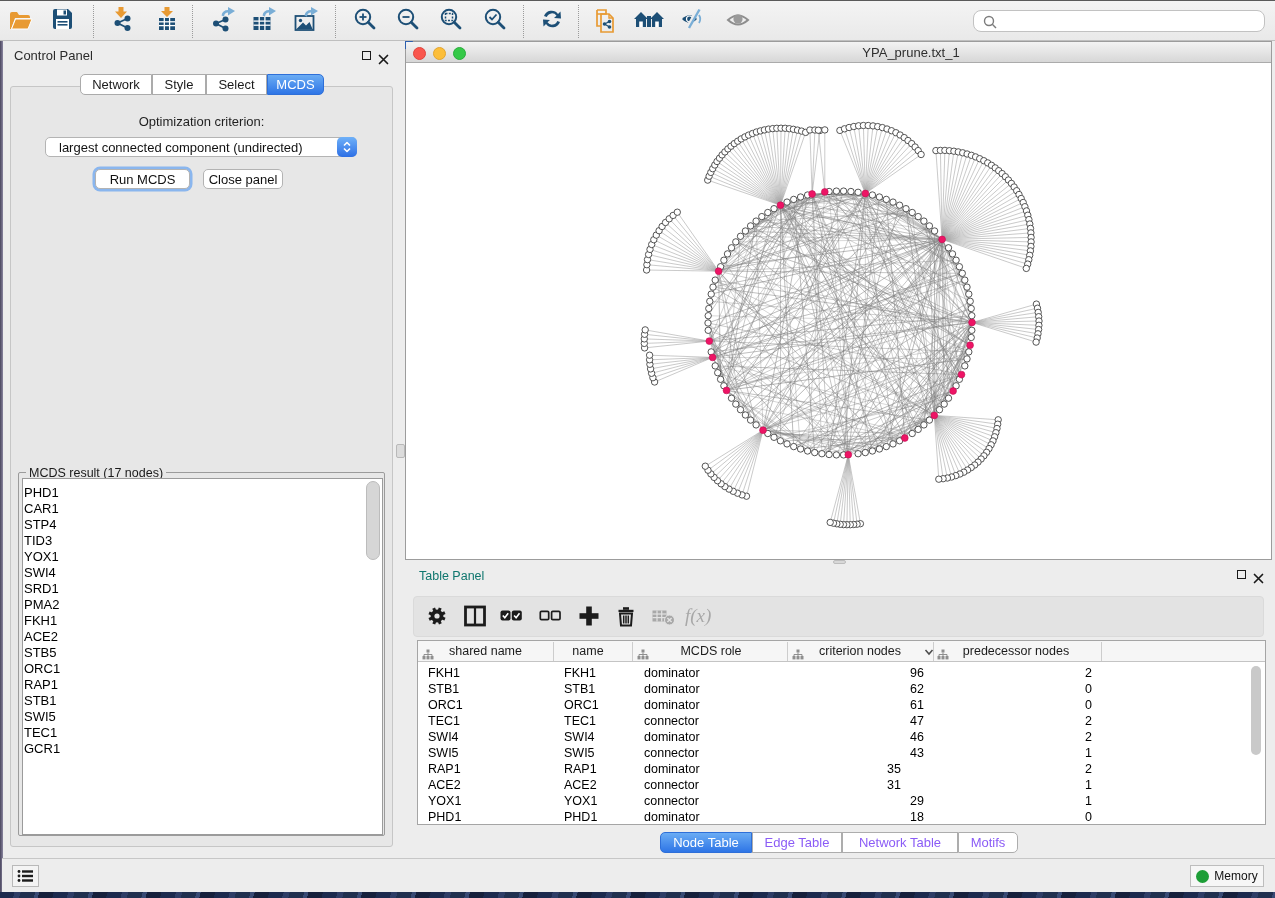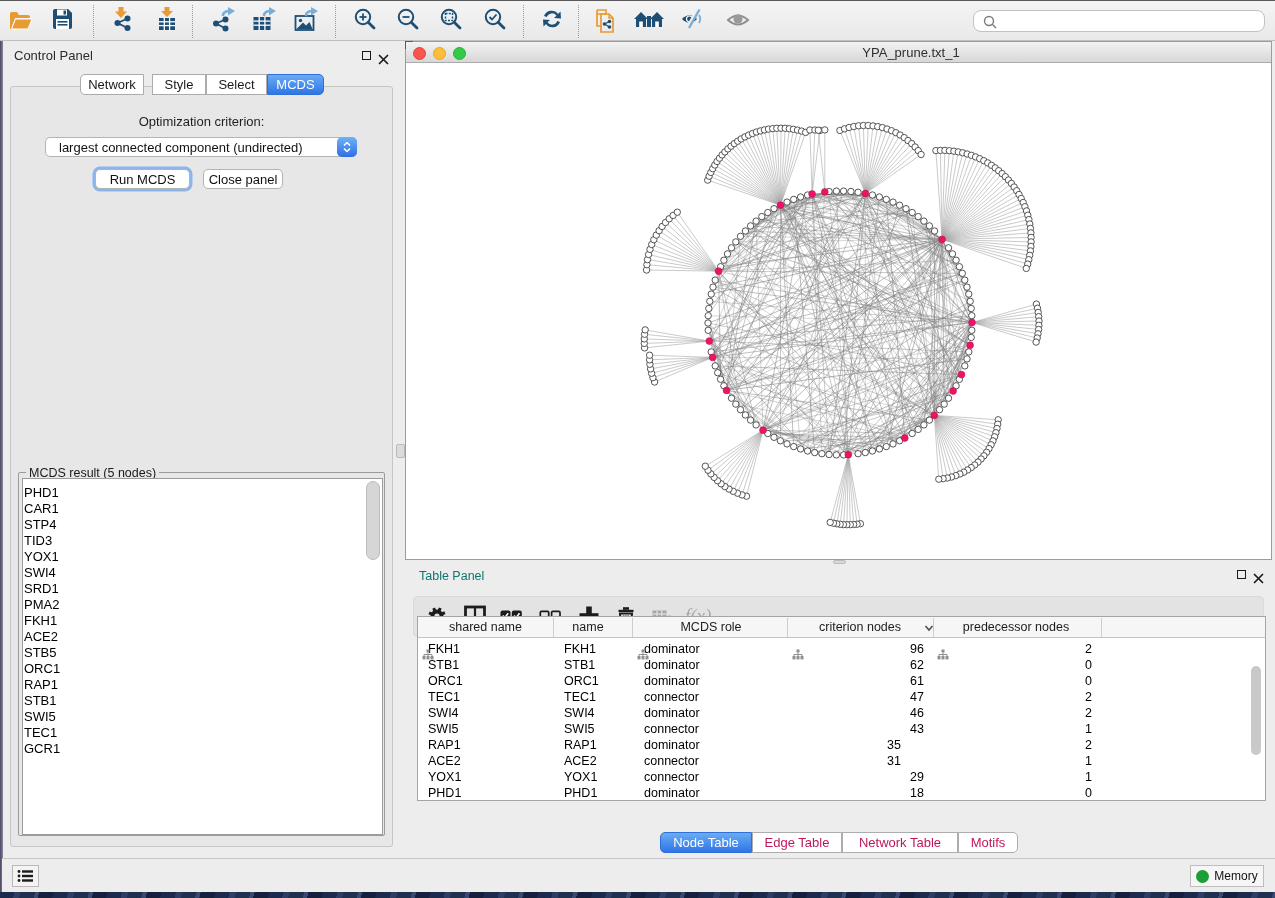--- a/index.html
+++ b/index.html
@@ -54,33 +54,33 @@
 .light { position:absolute; top:46.5px; width:13px; height:13px; border-radius:50%; }
 #nettext { left:406px; top:45px; width:1010px; text-align:center; font-size:13px; color:#2e2e2e; }
 #netsvg { left:406px; top:64px; width:865px; height:495px; }
 #hdrag { left:833px; top:559.5px; width:13px; height:4px; background:#d8d8d8;
   border:1px solid #bdbdbd; border-radius:2px; }
 
 #tp { left:405px; top:565px; width:870px; height:293px; background:#ededed; }
 #tp-title { left:419px; top:569px; font-size:12.5px; color:#0f766e; }
 #tbtoolbar { left:413px; top:596px; width:851px; height:41px; background:#e3e3e3;
   border-radius:4px; border:1px solid #dadada; }
-#tbl { left:417px; top:616px; width:849px; height:185px; background:#fff;
+#tbl { left:417px; top:640px; width:849px; height:185px; background:#fff;
   border:1px solid #a5a5a5; }
 #thead { position:absolute; left:0; top:0; width:847px; height:21px;
   background:#f6f6f6; border-bottom:1px solid #c4c4c4; }
 .hdiv { position:absolute; top:1px; height:19px; width:0; border-left:1px solid #cdcdcd; }
 .hcell { position:absolute; top:0; height:21px; line-height:21px; text-align:center;
   font-size:12.5px; color:#1c1c1c; }
 .trow { position:absolute; height:16px; line-height:16px; font-size:12.5px; color:#000; }
 .trow span { position:absolute; }
 #tscroll { left:1251px; top:666px; width:10px; height:89px; background:#c9c9c9;
   border-radius:5px; }
 
-.btab { position:absolute; top:832px; height:21px; font-size:13px; color:#be185d;
+.btab { position:absolute; top:832px; height:21px; font-size:13px; color:#8b5cf6;
   background:#fff; border:1px solid #adadad; display:flex; align-items:center;
   justify-content:center; }
 
 #statussep { left:2px; top:858px; width:1273px; height:1px; background:#c7c7c7; }
 #status { left:2px; top:859px; width:1273px; height:33px; background:#ededed; }
 #listbtn { left:12px; top:865px; width:27px; height:22px; background:#f4f4f4;
   border:1px solid #b9b9b9; }
 #membtn { left:1190px; top:865px; width:74px; height:22px; background:#f6f6f6;
   border:1px solid #bdbdbd; font-size:12px; color:#111;
   display:flex; align-items:center; justify-content:center; gap:5px; }
@@ -245,38 +245,38 @@
       </div>
 </div>
 <div class="abs" id="lborder"></div>
 
 <div class="abs" id="cp-title">Control Panel</div>
 <div class="abs" style="left:362px;top:51px;width:9px;height:9px;border:1.3px solid #1a1a1a"></div>
     <div class="abs" style="left:378px;top:51px"><svg width="11" height="11" viewBox="0 0 11 11">
         <path d="M1.5 1.5 L9.5 9.5 M9.5 1.5 L1.5 9.5" stroke="#1a1a1a" stroke-width="1.7" stroke-linecap="round"></path>
       </svg></div>
 <div class="abs" id="cp-pane"></div>
-<div class="tab" style="left:80px;width:64px;border-radius:5px 0 0 5px;text-align:center;">Network</div>
+<div class="tab" style="left:80px;width:72px;border-radius:5px 0 0 5px;text-align:center;">Network</div>
     <div class="tab" style="left:152px;width:54px;">Style</div>
     <div class="tab" style="left:206px;width:61px;">Select</div>
     <div class="tab tabsel" style="left:267px;width:57px;border-radius:0 5px 5px 0;">MCDS</div>
 <div class="abs" id="optlabel">Optimization criterion:</div>
 <div class="abs" id="combo">
       <span class="txt">largest connected component (undirected)</span>
 <div class="step">
         <div class="abs" style="left:4px;top:3px"><svg width="12" height="14" viewBox="0 0 12 14">
             <path d="M3 5.5 L6 2.5 L9 5.5" fill="none" stroke="#fff" stroke-width="1.6" stroke-linejoin="round"></path>
             <path d="M3 8.5 L6 11.5 L9 8.5" fill="none" stroke="#fff" stroke-width="1.6" stroke-linejoin="round"></path>
           </svg></div>
       </div>
     </div>
 <div class="btn" id="runbtn">Run MCDS</div>
 <div class="btn" id="closebtn">Close panel</div>
 <div class="abs" id="grp"></div>
-<div class="abs" id="grplabel">MCDS result (5 nodes)</div>
+<div class="abs" id="grplabel">MCDS result (17 nodes)</div>
 <div class="abs" id="mlist">
       <div class="it" style="top:6px">PHD1</div>
       <div class="it" style="top:22px">CAR1</div>
       <div class="it" style="top:38px">STP4</div>
       <div class="it" style="top:54px">TID3</div>
       <div class="it" style="top:70px">YOX1</div>
       <div class="it" style="top:86px">SWI4</div>
       <div class="it" style="top:102px">SRD1</div>
       <div class="it" style="top:118px">PMA2</div>
       <div class="it" style="top:134px">FKH1</div>

